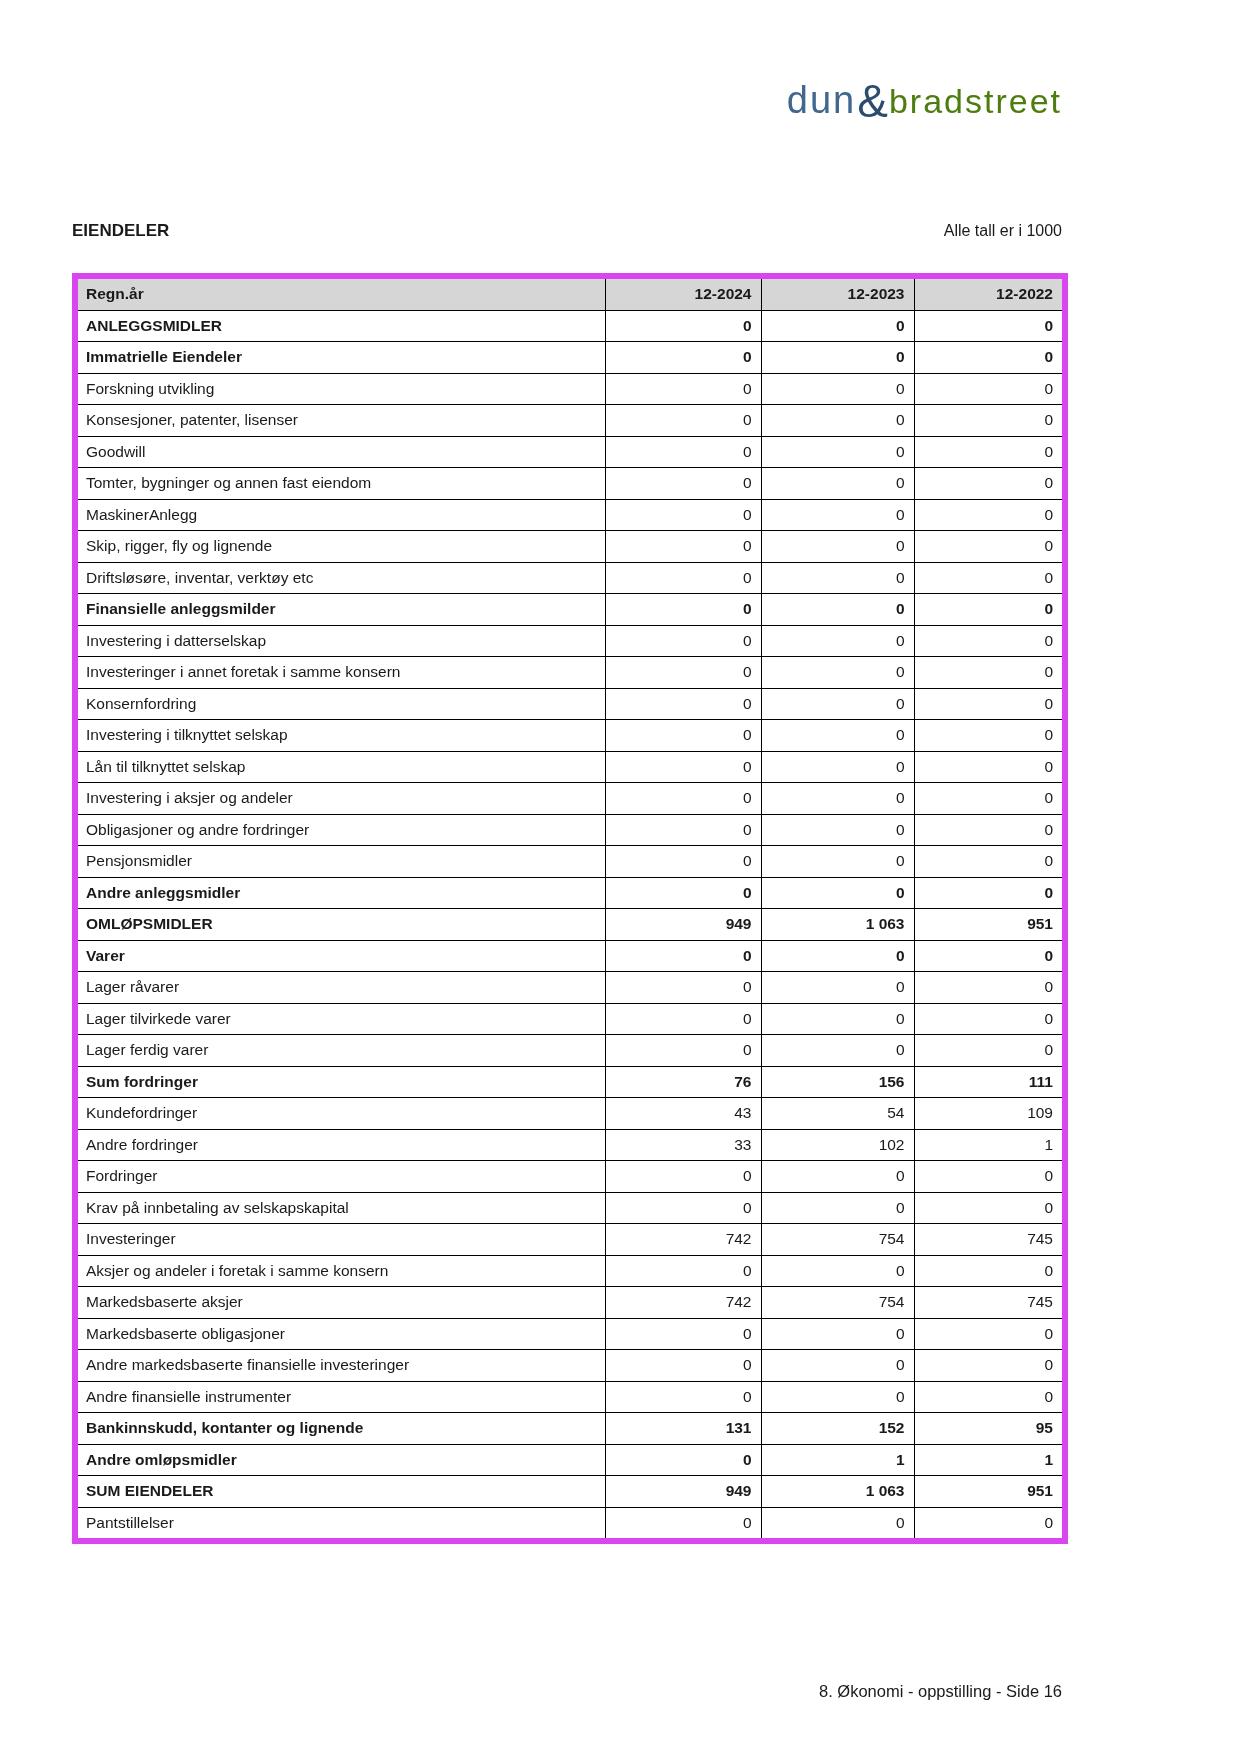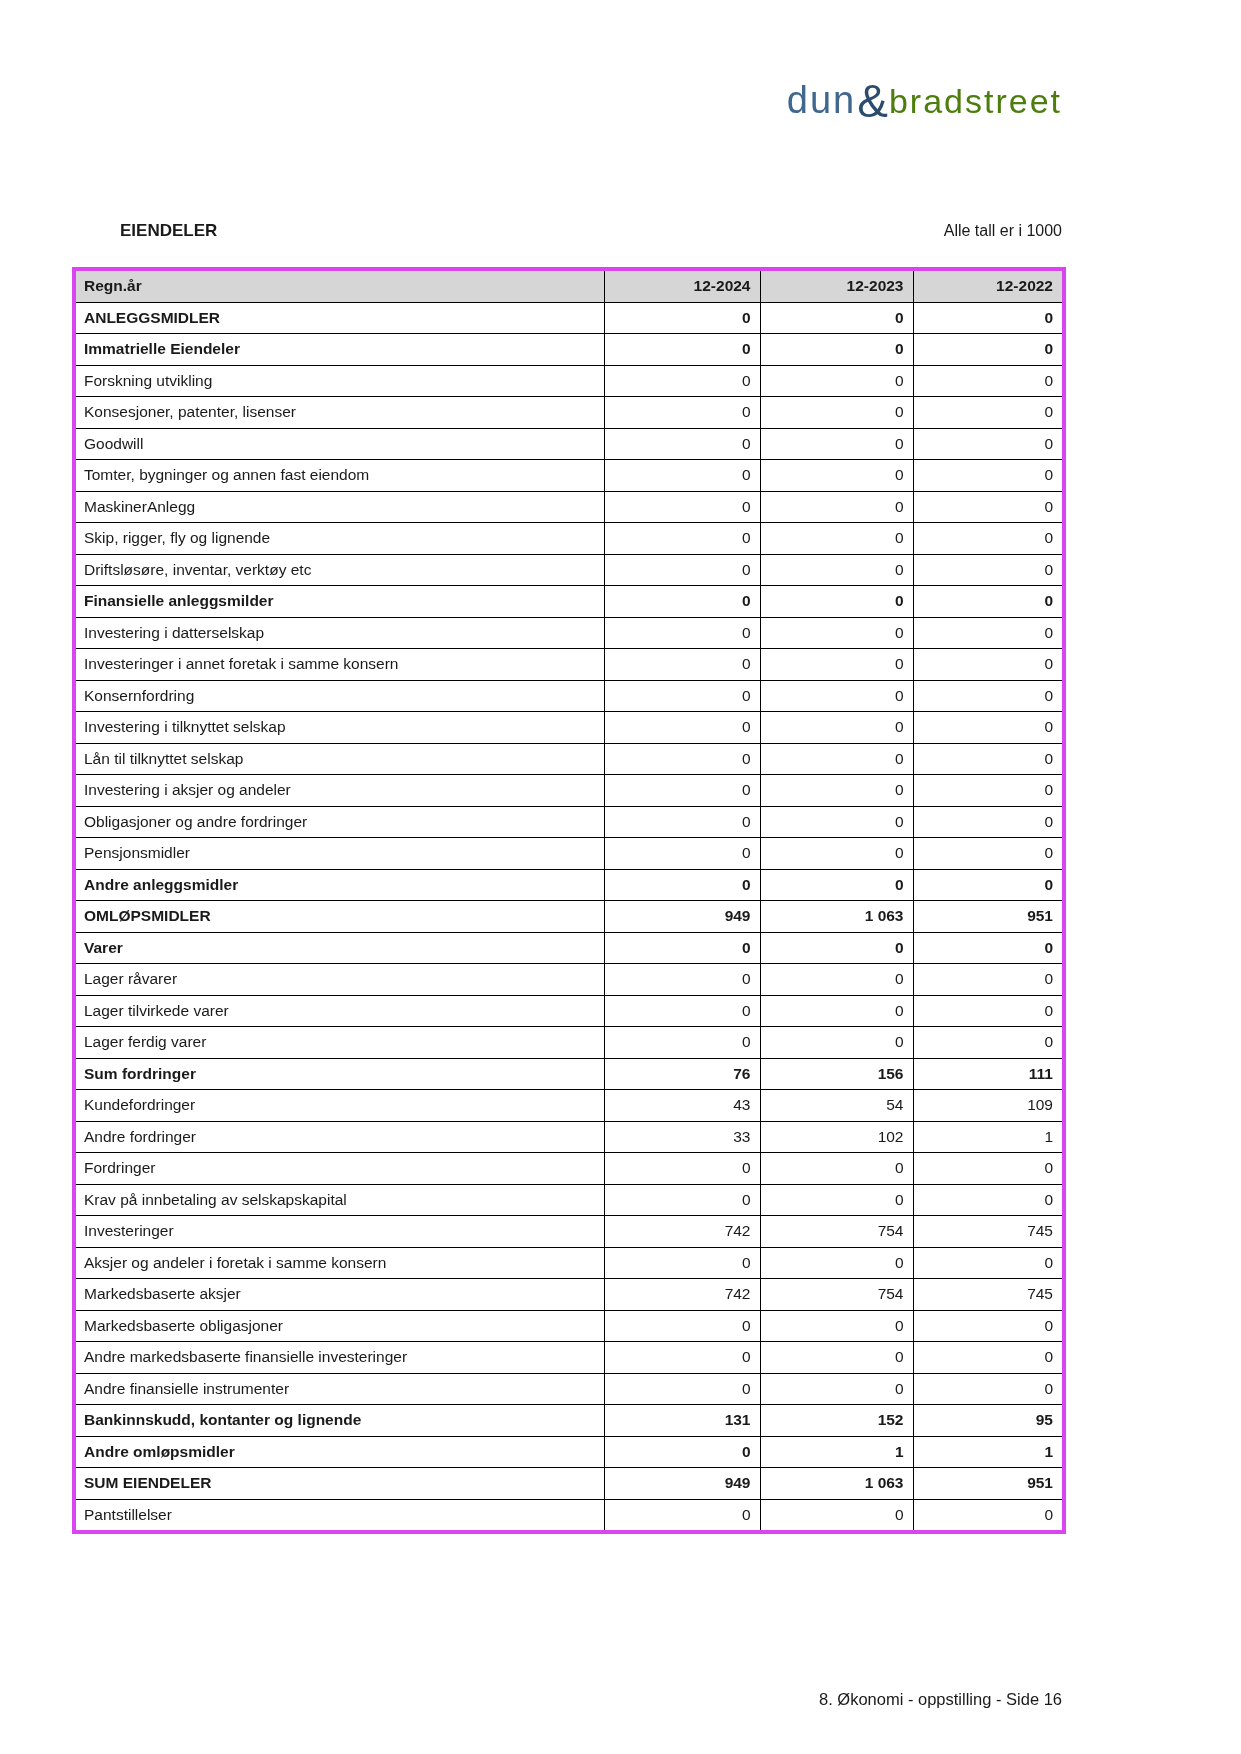--- a/index.html
+++ b/index.html
@@ -25,52 +25,50 @@
   .logo .amp  { font-size: 46px; color: #2C4C6E; font-weight: 400; margin: 0 1px; position: relative; top: 4px; }
   .logo .brad { font-size: 34px; color: #4d7c0f; letter-spacing: 2px; }
   .title-row {
     position: absolute;
     left: 72px;
     right: 179px;
     top: 221px;
     display: flex;
     justify-content: space-between;
     align-items: baseline;
-    margin-left: 48px;
   }
   .title { font-size: 17px; font-weight: bold; }
   .note  { font-size: 16px; }
   table.fin {
     position: absolute;
     left: 72px;
-    top: 267px;
+    top: 273px;
     width: 990px;
     border-collapse: collapse;
     table-layout: fixed;
-    border: 4px solid #d946ef;
+    border: 6px solid #d946ef;
   }
   .fin th, .fin td {
     border: 1px solid #000;
     font-size: 15.5px;
     height: 30.5px;
     padding: 0;
     overflow: hidden;
     white-space: nowrap;
     font-weight: normal;
   }
   .fin .label { text-align: left;  padding-left: 8px; }
   .fin .num   { text-align: right; padding-right: 9px; }
   .fin thead th { background: #D6D6D6; font-weight: bold; }
   .fin tr.bold td { font-weight: bold; }
   .footer {
     position: absolute;
     right: 179px;
     top: 1682px;
     font-size: 16.5px;
-    margin-top: 8px;
   }
 </style>
 </head>
 <body>
 
 <div class="page">
 
   <div class="logo">
     <span class="dun">dun</span>
     <span class="amp">&amp;</span>

